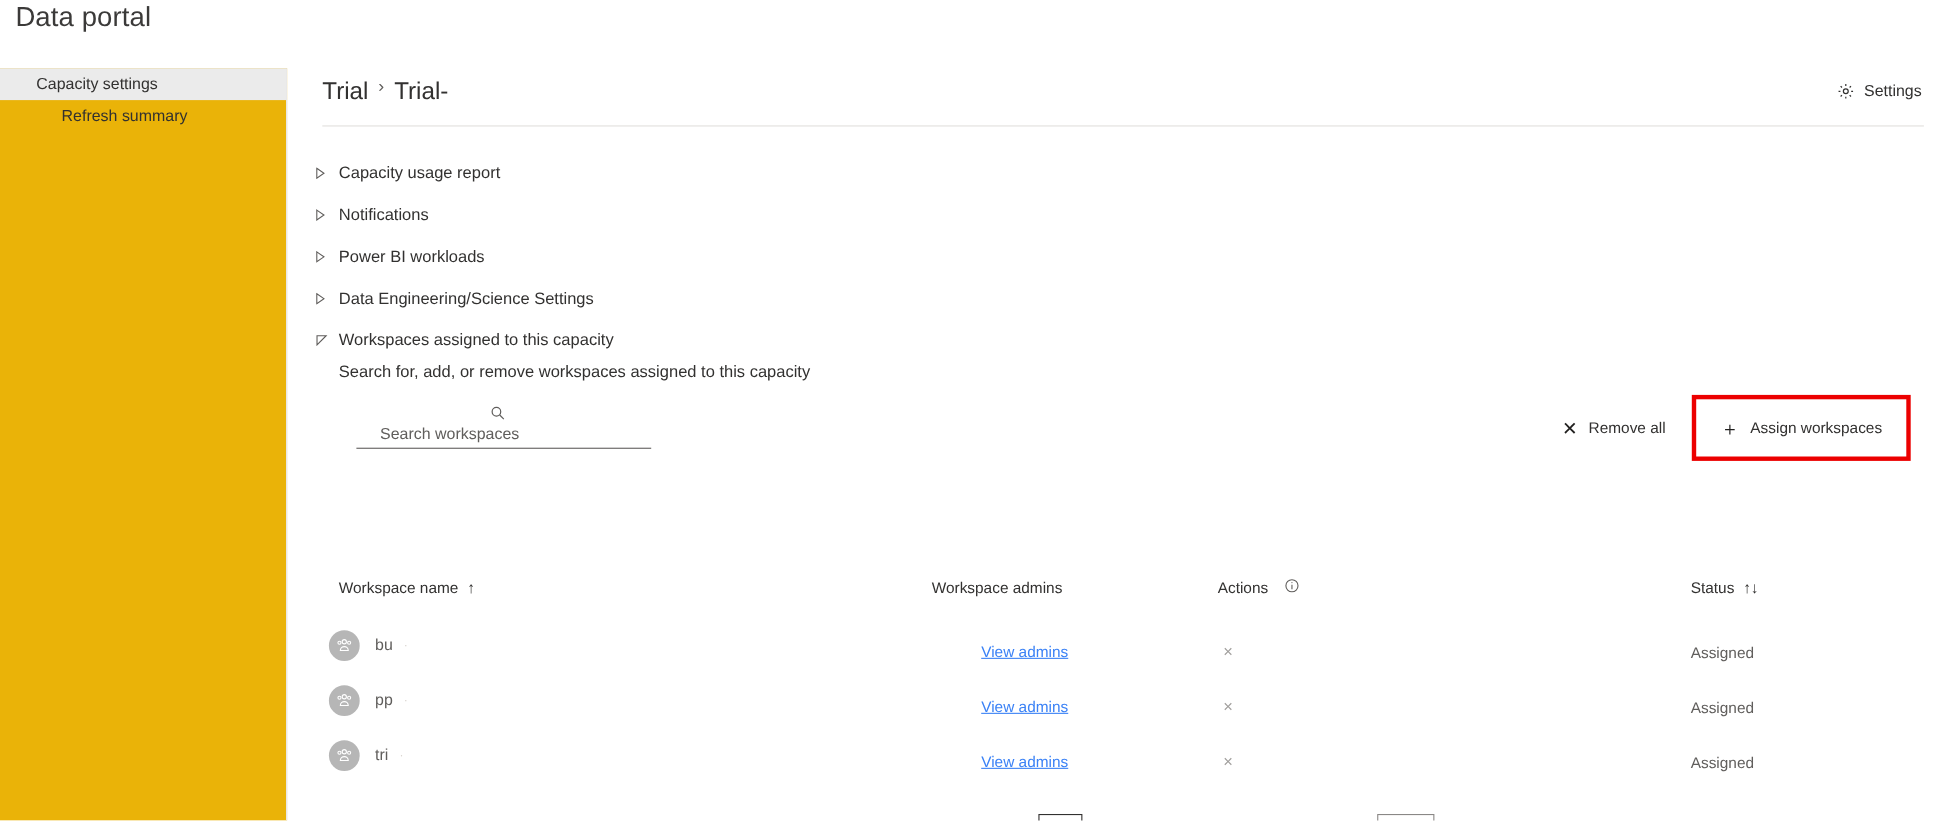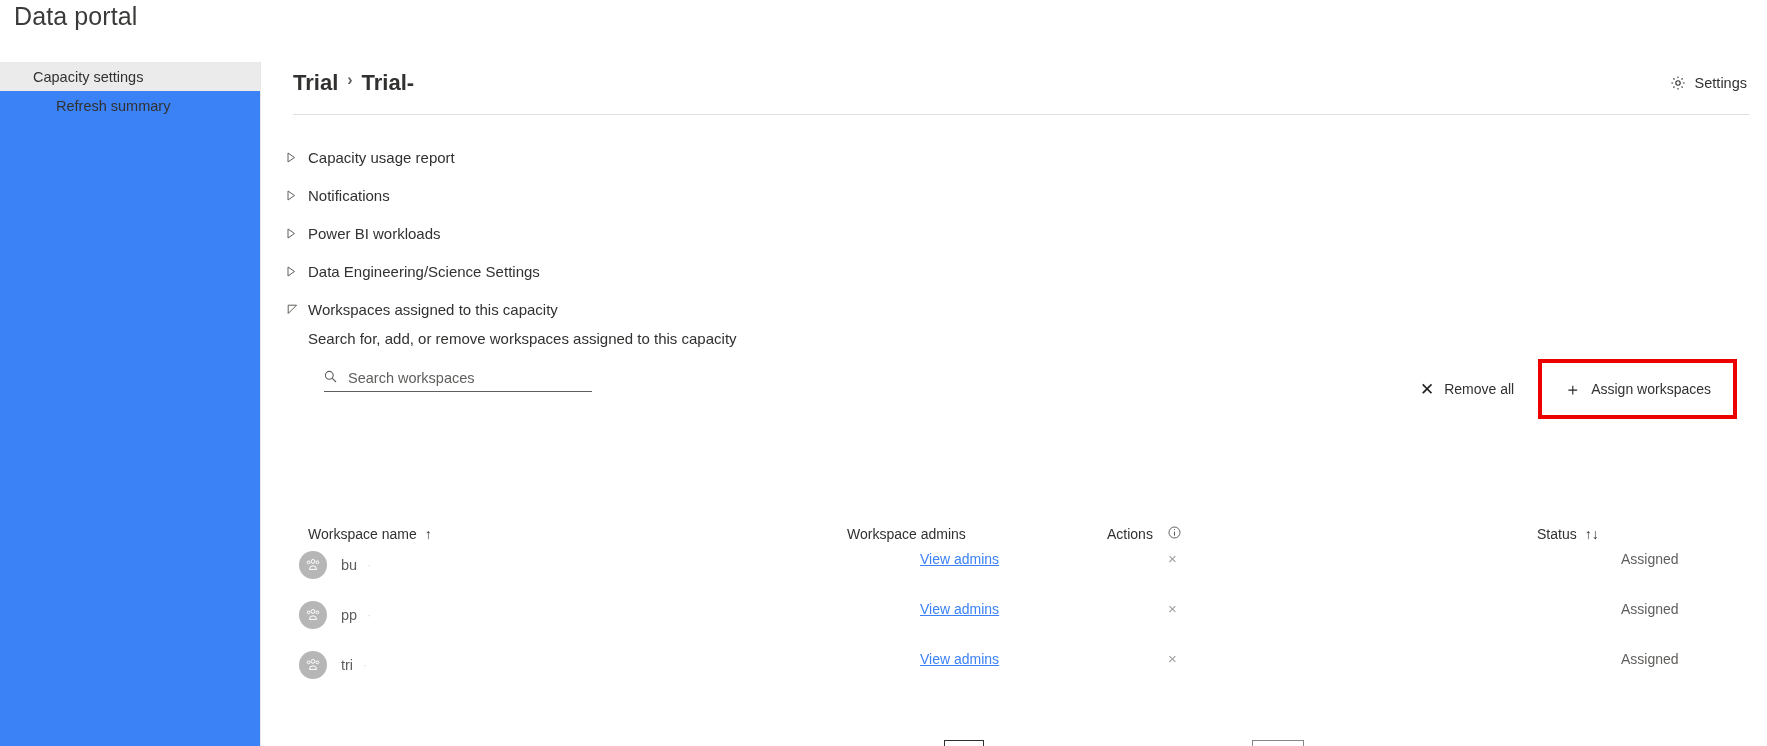--- a/index.html
+++ b/index.html
@@ -23,21 +23,21 @@
     color: #3b3a39;
     letter-spacing: .1px;
   }
 
   
   .sidebar {
     position: absolute;
     left: 0; top: 62px;
     width: 261px; height: 684px;
     border-right: 1px solid #e8e8e8;
-    background: #3b82f6;
+    background: #eab308;
   }
   .nav-item {
     height: 29px;
     display: flex;
     align-items: center;
     font-size: 14.5px;
     color: #323130;
     cursor: pointer;
   }
   .nav-item.selected { background: #ebebeb; }
@@ -49,21 +49,21 @@
     position: absolute;
     left: 261px; top: 62px;
     right: 0; bottom: 0;
   }
   .crumb-row {
     position: absolute;
     left: 32px; top: 8px;
     display: flex; align-items: flex-start;
     font-size: 22px;
     color: #323130;
-    font-weight: 700;
+    font-weight: 400;
   }
   .crumb-link { cursor: pointer; }
   .crumb-sep { margin: 0 9px; font-size: 16px; color:#605e5c; position:relative; top:1px;}
 
   .settings-btn {
     position: absolute;
     right: 20px; top: 13px;
     display: flex; align-items: center;
     gap: 9px;
     font-size: 14.5px;
@@ -111,20 +111,21 @@
     height: 54px;
     margin-top: 12px;
   }
   .search-wrap {
     position: absolute;
     left: 16px; top: 10px;
     display: flex; align-items: center;
     width: 268px;
     border-bottom: 1px solid #605e5c;
     padding-bottom: 4px;
+    flex-direction: column;
   }
   .search-wrap .mag { margin-right: 11px; display:block; }
   .search-input {
     border: 0; outline: 0;
     font-family: "Liberation Sans", sans-serif;
     font-size: 14.5px;
     color: #323130;
     background: transparent;
     width: 225px;
     padding: 0;
@@ -164,25 +165,24 @@
     height: 34px;
     font-size: 14px;
     color: #323130;
   }
   .col-name   { width: 560px; padding-left: 21px; display:flex; align-items:center; gap:8px;}
   .col-admins { width: 260px; }
   .col-actions{ width: 430px; display:flex; align-items:center; gap:15px;}
   .col-status { flex: 1; display:flex; align-items:flex-end; gap:8px;}
 
   .trow {
-    display: flex; align-items: flex-start;
+    display: flex; align-items: flex-end;
     height: 50px;
     font-size: 14.5px;
     color: #605e5c;
-    gap: 28px;
   }
   .cell-name { width: 560px; padding-left: 12px; display:flex; align-items:center; }
   .avatar {
     width: 28px; height: 28px;
     border-radius: 50%;
     background: #b6b6b6;
     display: flex; align-items: center; justify-content: center;
     margin-right: 14px;
     flex: none;
   }

